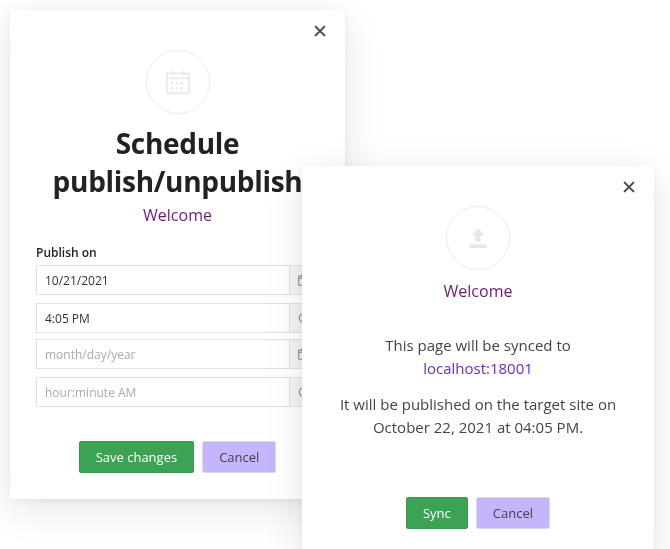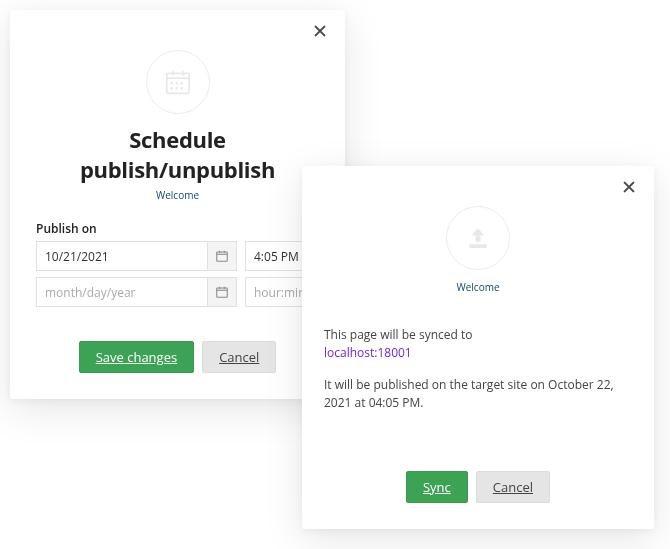--- a/index.html
+++ b/index.html
@@ -33,43 +33,44 @@
     border-radius: 50%;
     margin: 18px auto 10px auto;
     display: flex;
     align-items: center;
     justify-content: center;
     color: #e8e8e8;
   }
   h1.title {
     text-align: center;
     font-weight: 700;
-    font-size: 22px;
+    font-size: 28px;
     margin: 6px 0 4px 0;
     color: #222;
     letter-spacing: -0.3px;
   }
   .subtitle {
     text-align: center;
-    font-size: 10px;
-    color: #0c4a6e;
+    font-size: 16px;
+    color: #701a75;
     margin-bottom: 18px;
   }
   
   #schedule-dialog { left: 10px; top: 10px; width: 335px; }
   .field-label {
     font-size: 12px;
     font-weight: 600;
     color: #222;
     margin: 8px 0 4px 4px;
   }
   .field-row {
     display: flex;
     gap: 8px;
     margin: 0 4px 6px 4px;
+    flex-direction: column;
   }
   .input-group {
     display: flex;
     flex: 1;
   }
   .input-group input {
     flex: 1;
     height: 30px;
     border: 1px solid #e0e0e0;
     border-right: none;
@@ -102,37 +103,36 @@
     height: 32px;
     padding: 0 16px;
     border-radius: 2px;
     font-size: 13px;
     cursor: pointer;
     display: inline-flex;
     align-items: center;
     justify-content: center;
     border: 1px solid transparent;
     font-family: inherit;
-    text-decoration: underline;
   }
   .btn-primary {
     background: #3ca354;
     color: #fff;
     border-color: #389a4f;
   }
   .btn-secondary {
-    background: #e5e5e5;
+    background: #c4b5fd;
     color: #444;
     border-color: #dcdcdc;
   }
   
   #sync-dialog { left: 302px; top: 166px; width: 352px; }
   #sync-dialog .body-text {
-    text-align: left;
-    font-size: 12px;
+    text-align: center;
+    font-size: 15px;
     color: #444;
     line-height: 1.5;
   }
   #sync-dialog .link {
     color: #6d28d9;
     cursor: pointer;
   }
   #sync-dialog .spacer { height: 14px; }
   #sync-dialog .btn-row { margin-top: 59px; }
 </style>

